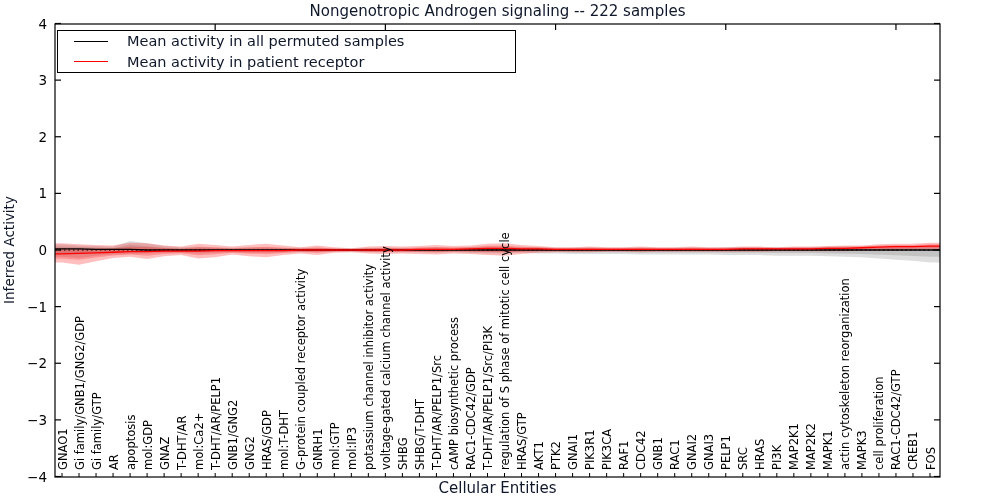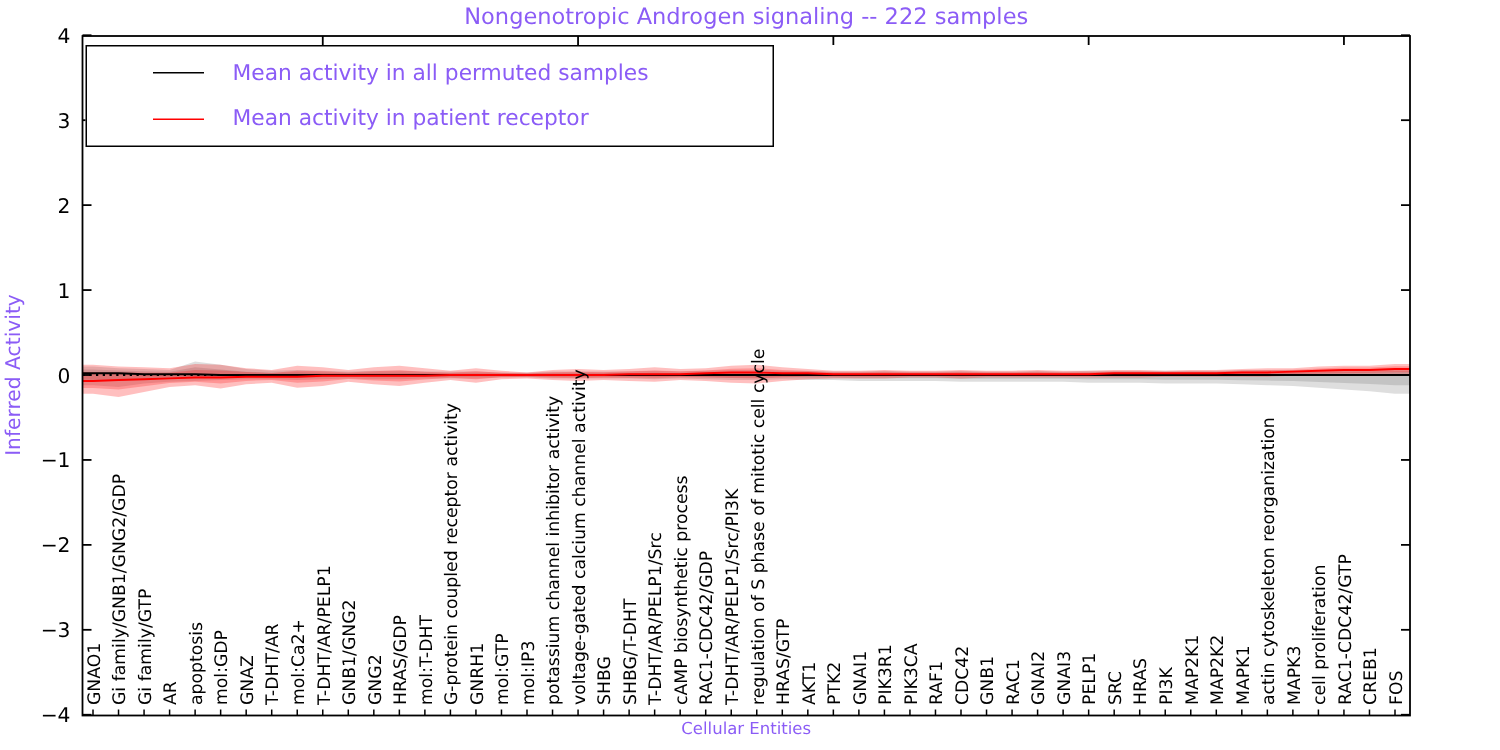--- a/index.html
+++ b/index.html
@@ -1,36 +1,36 @@
 <!DOCTYPE html>
 <html><head>
 <meta charset="utf-8">
 <style>
   html,body{margin:0;padding:0;background:#fff;}
   #figure{
     position:relative;width:1000px;height:500px;background:#fff;
-    font-family:"DejaVu Sans", sans-serif;color:#8b5cf6;overflow:hidden;
+    font-family:"DejaVu Sans", sans-serif;color:#0f172a;overflow:hidden;
   }
   #chart-title{
     position:absolute;left:55px;top:2px;width:885px;text-align:center;
     font-size:15px;
   }
   #ylabel{
     position:absolute;left:9px;top:250px;transform:translate(-50%,-50%) rotate(-90deg);
     font-size:13.5px;white-space:nowrap;
   }
   #xlabel{
     position:absolute;left:55px;top:479px;width:885px;text-align:center;
-    font-size:11px;
+    font-size:15px;
   }
   #plot-svg{position:absolute;left:0;top:0;}
   #legend{
-    position:absolute;left:57px;top:30px;width:459px;height:68px;
+    position:absolute;left:57px;top:30px;width:459px;height:43px;
     border:1px solid #000;background:#fff;box-sizing:border-box;
-    display:flex;flex-direction:column;justify-content:space-evenly;padding-left:28px;
+    display:flex;flex-direction:column;justify-content:space-evenly;
   }
   .legend-row{display:flex;align-items:center;height:26px;}
   .legend-line{width:34px;height:0;border-top:1.6px solid #000;margin-left:16px;margin-right:19px;flex:0 0 auto;}
   .legend-label{font-size:14.5px;white-space:nowrap;}
   text{font-family:"DejaVu Sans", sans-serif;}
 </style>
 </head>
 <body>
 
 <div id="figure">

